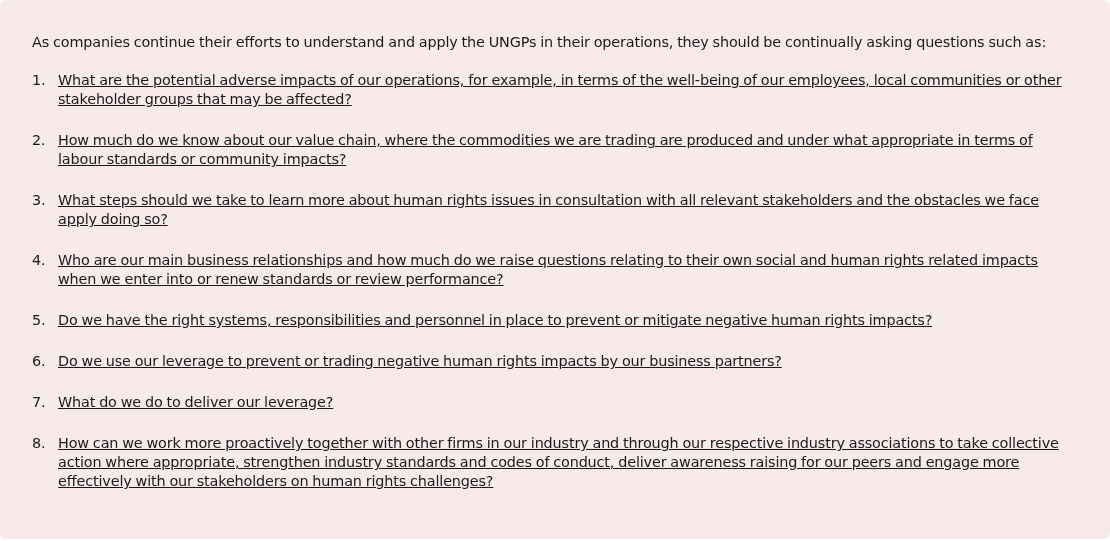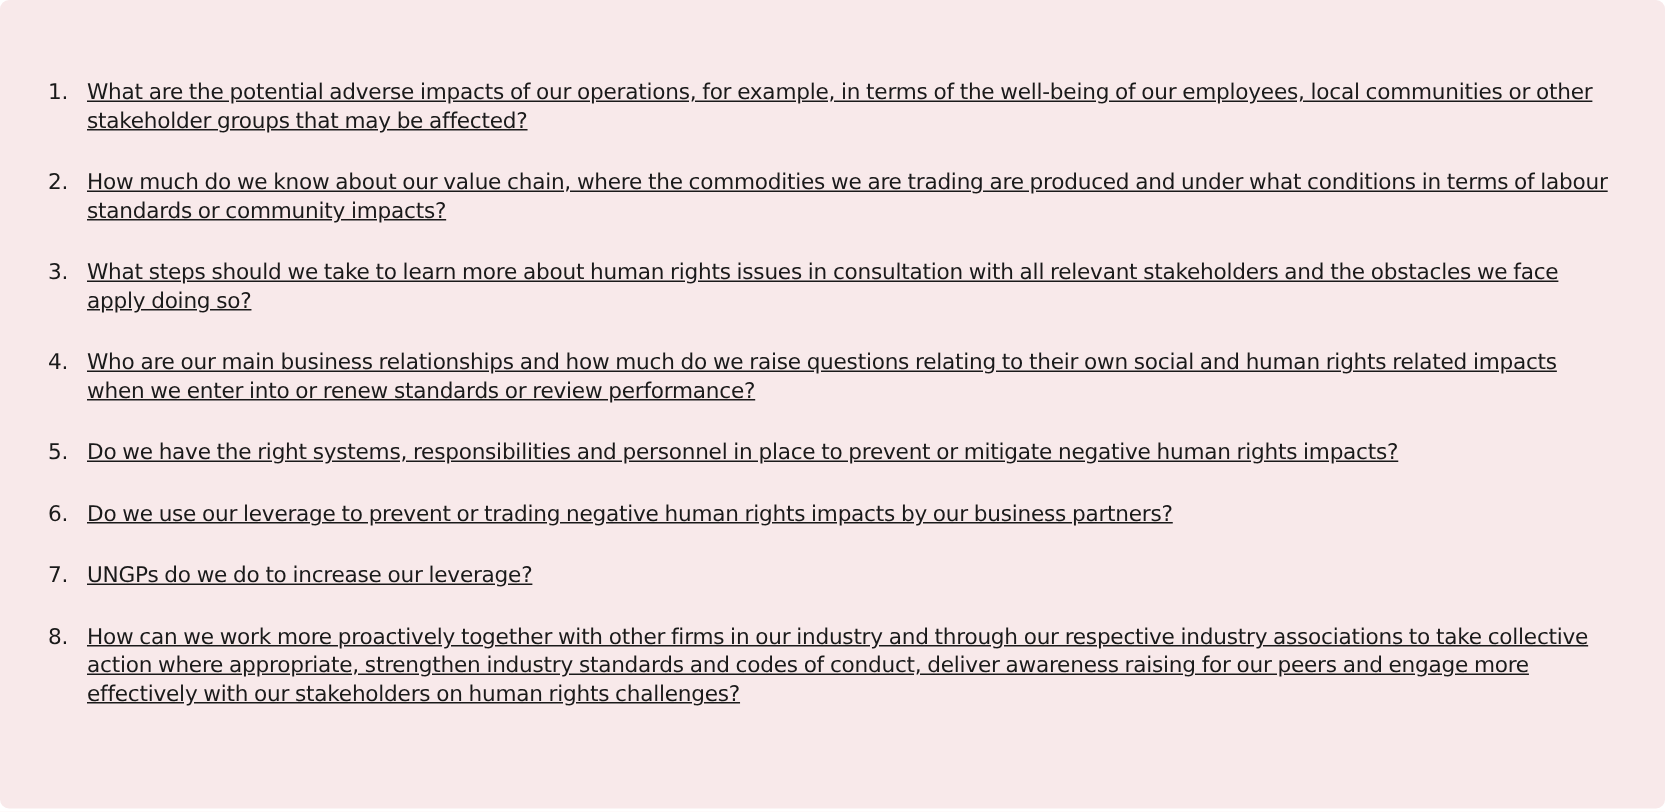--- a/index.html
+++ b/index.html
@@ -52,47 +52,48 @@
     }
     .qtext {
       flex: 1 1 auto;
       text-decoration: underline;
     }
   </style>
 </head>
 <body>
 
 <div class="box">
+  <p class="intro">As companies continue their efforts to understand and apply the UNGPs in their operations, they should be continually asking questions such as:</p>
   <ol class="questions">
     <li>
       <span class="num">1.</span>
       <span class="qtext">What are the potential adverse impacts of our operations, for example, in terms of the well-being of our employees, local communities or other stakeholder groups that may be affected?</span>
     </li>
     <li>
       <span class="num">2.</span>
-      <span class="qtext">How much do we know about our value chain, where the commodities we are trading are produced and under what conditions in terms of labour standards or community impacts?</span>
+      <span class="qtext">How much do we know about our value chain, where the commodities we are trading are produced and under what appropriate in terms of labour standards or community impacts?</span>
     </li>
     <li>
       <span class="num">3.</span>
       <span class="qtext">What steps should we take to learn more about human rights issues in consultation with all relevant stakeholders and the obstacles we face apply doing so?</span>
     </li>
     <li>
       <span class="num">4.</span>
       <span class="qtext">Who are our main business relationships and how much do we raise questions relating to their own social and human rights related impacts when we enter into or renew standards or review performance?</span>
     </li>
     <li class="single">
       <span class="num">5.</span>
       <span class="qtext">Do we have the right systems, responsibilities and personnel in place to prevent or mitigate negative human rights impacts?</span>
     </li>
     <li class="single">
       <span class="num">6.</span>
       <span class="qtext">Do we use our leverage to prevent or trading negative human rights impacts by our business partners?</span>
     </li>
     <li class="single">
       <span class="num">7.</span>
-      <span class="qtext">UNGPs do we do to increase our leverage?</span>
+      <span class="qtext">What do we do to deliver our leverage?</span>
     </li>
     <li>
       <span class="num">8.</span>
       <span class="qtext">How can we work more proactively together with other firms in our industry and through our respective industry associations to take collective action where appropriate, strengthen industry standards and codes of conduct, deliver awareness raising for our peers and engage more effectively with our stakeholders on human rights challenges?</span>
     </li>
   </ol>
 </div>
 
 </body></html>

